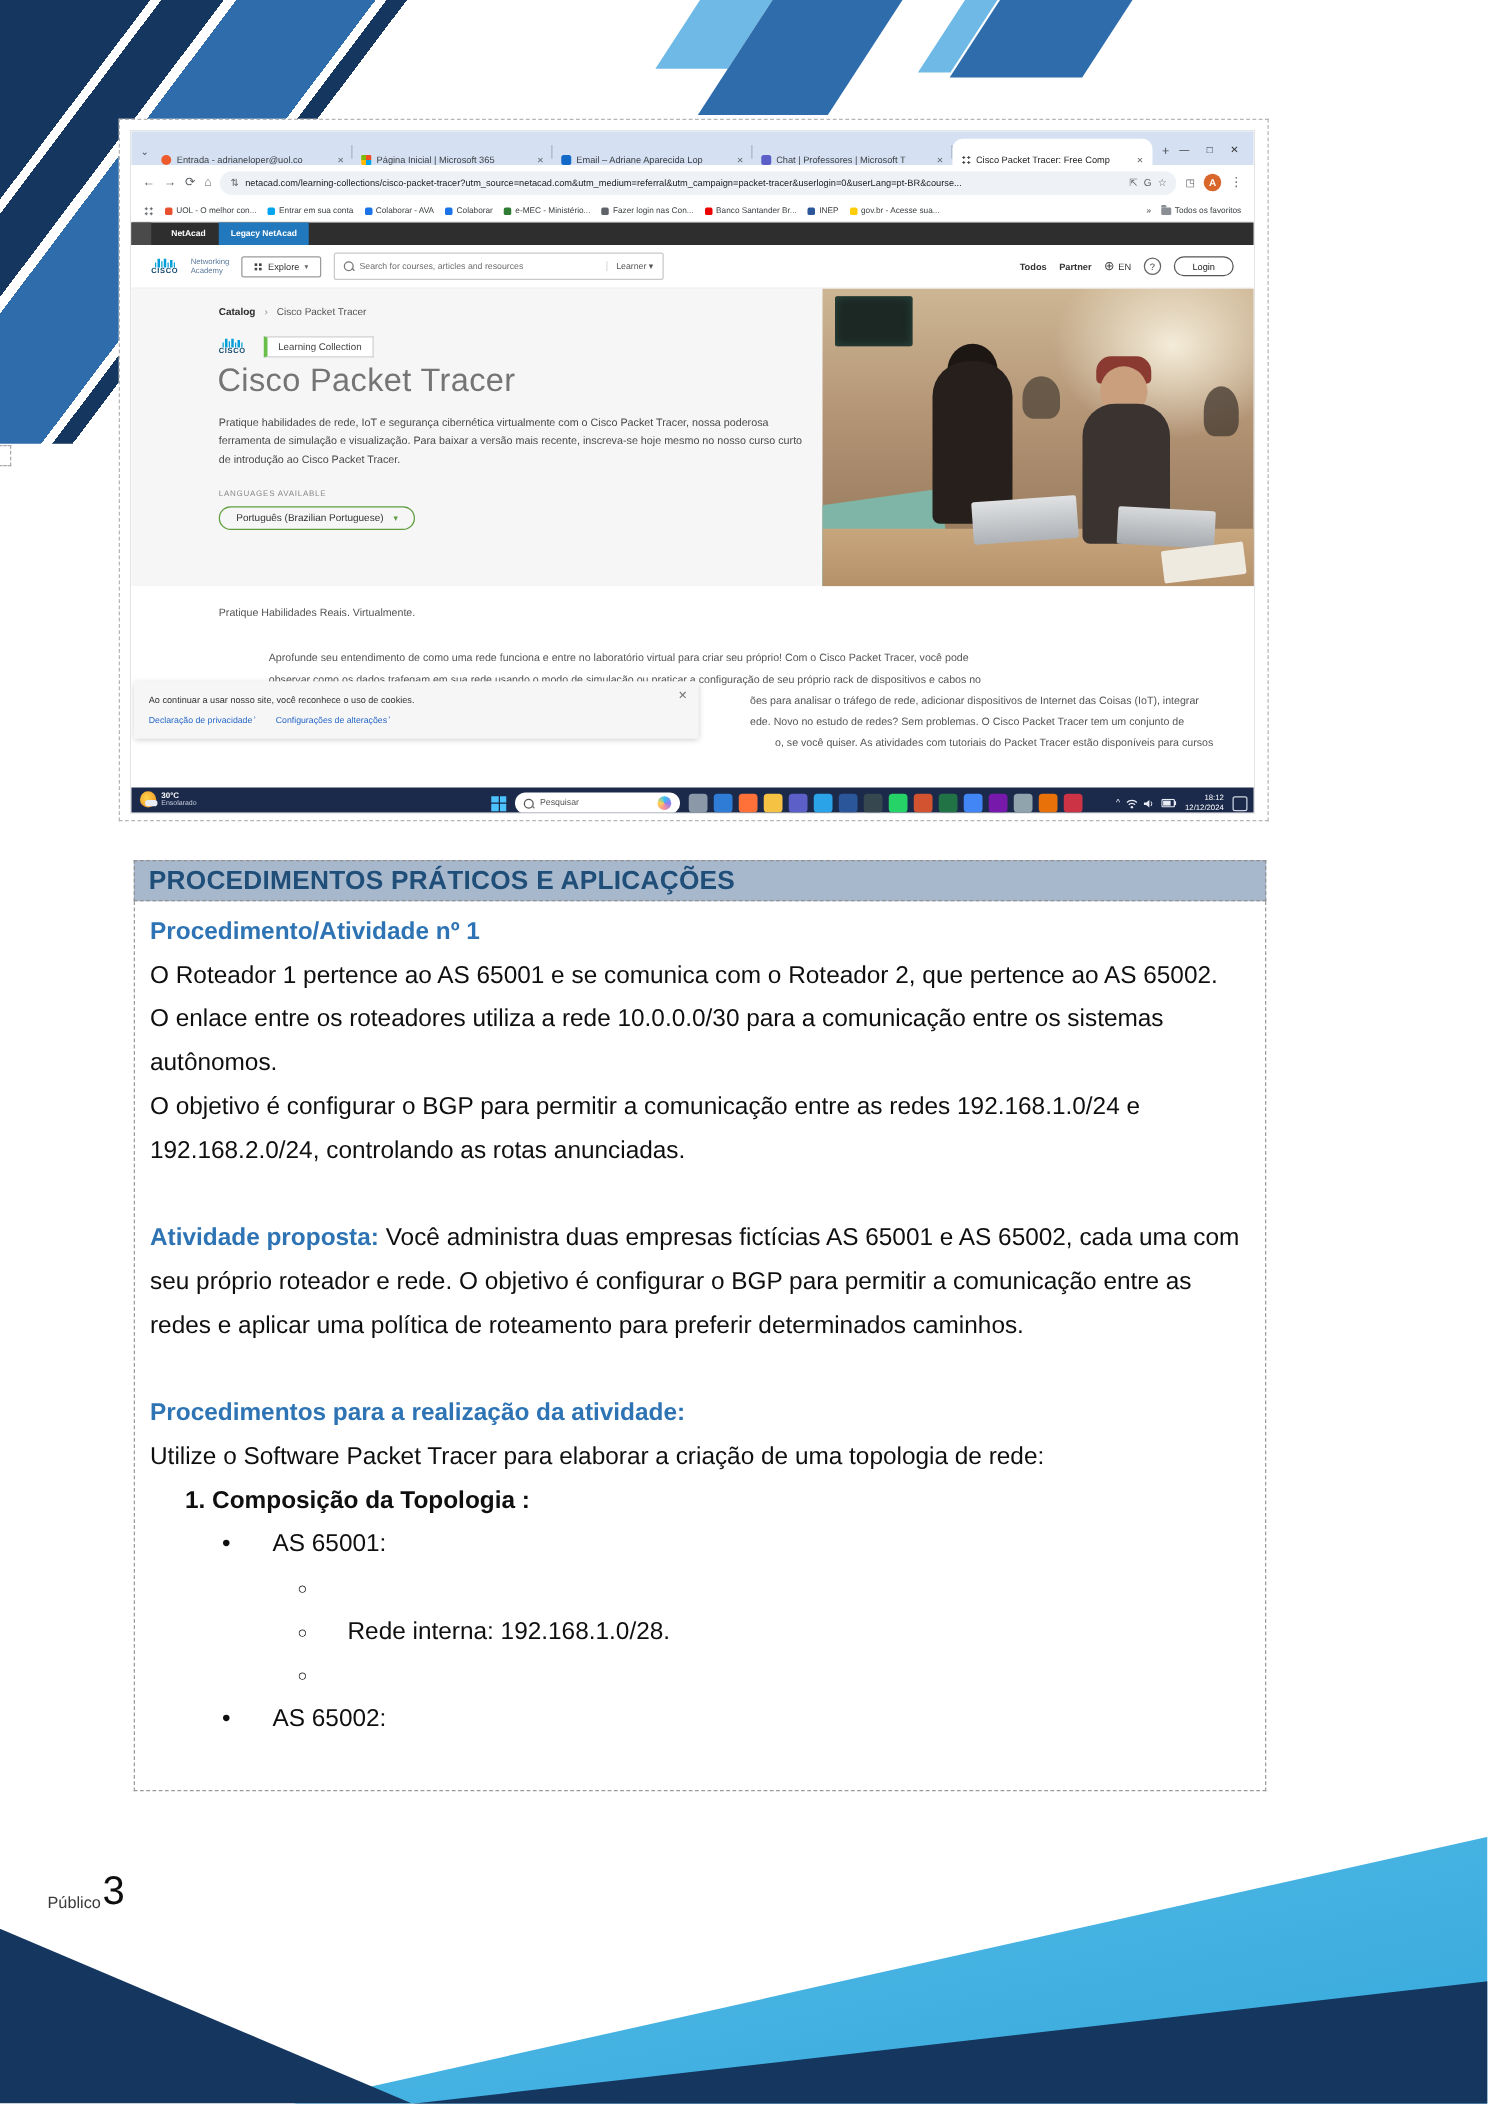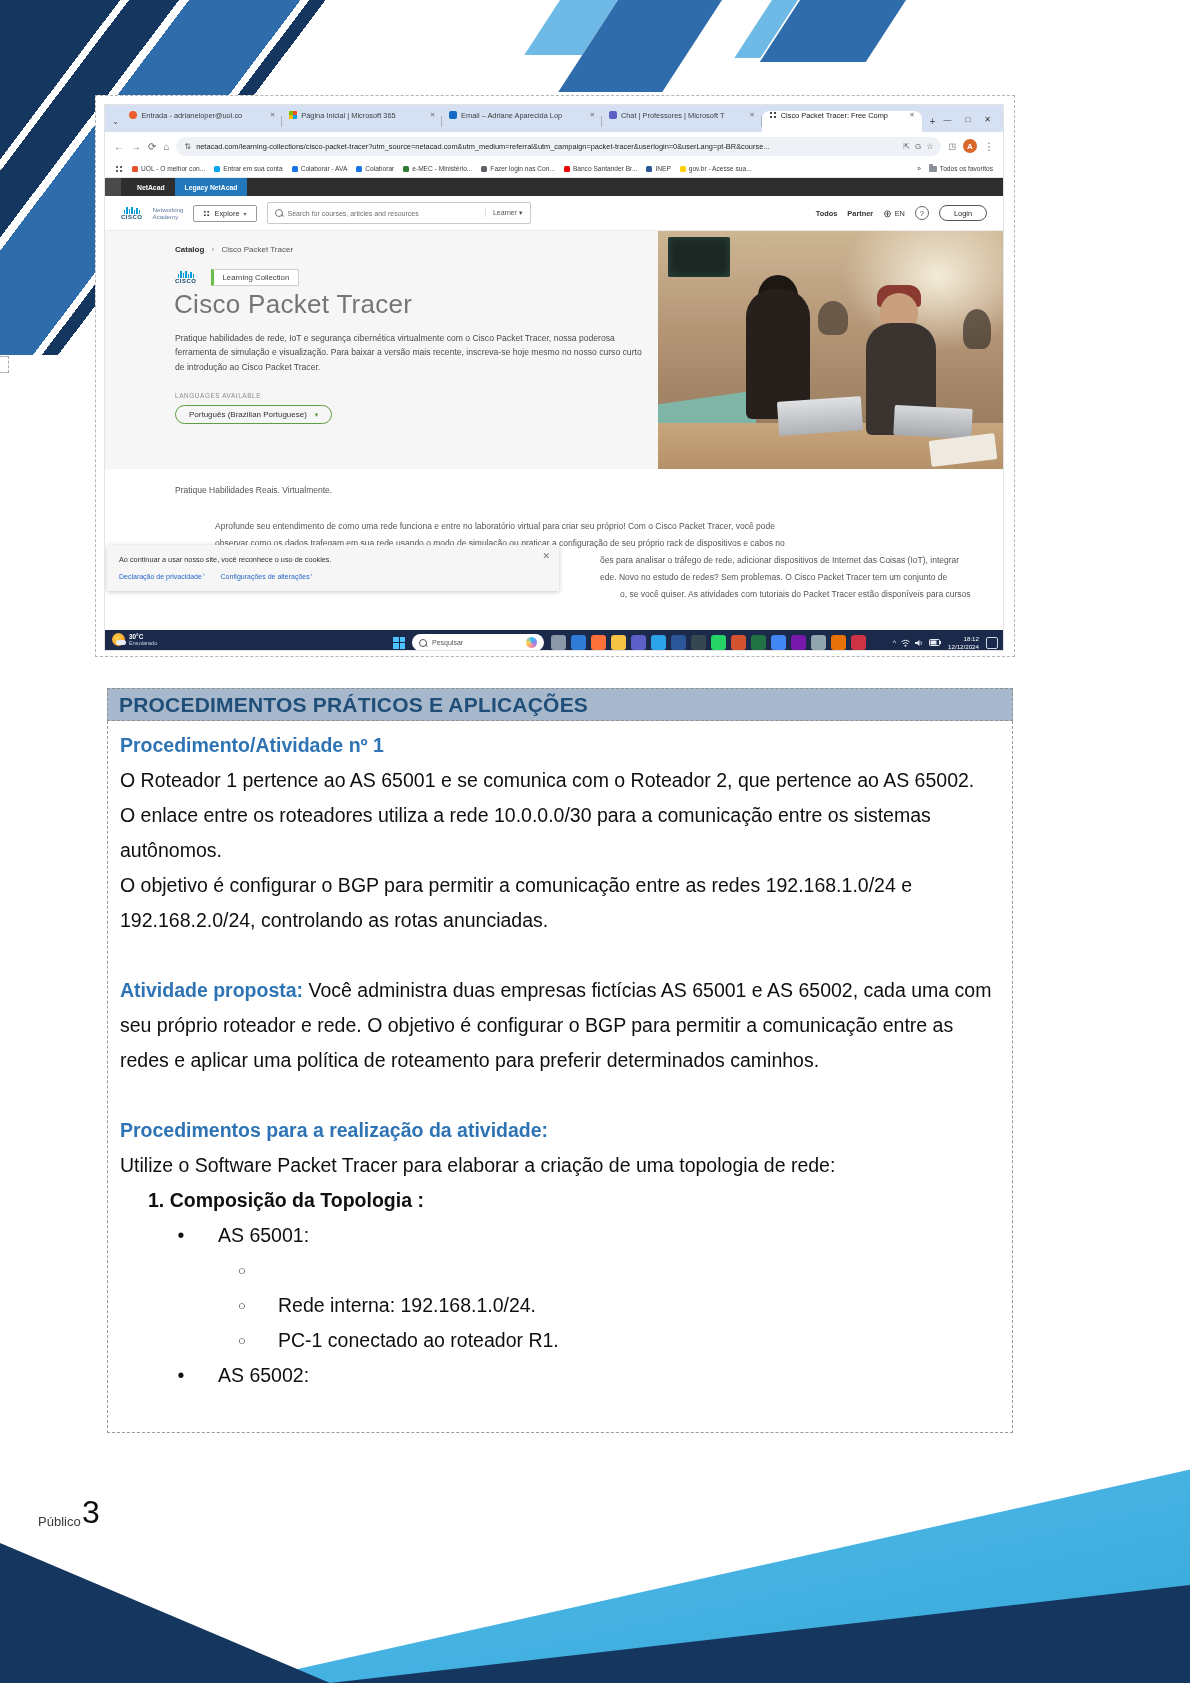--- a/index.html
+++ b/index.html
@@ -26,21 +26,21 @@
   .deco-bl-tri{position:absolute;left:0;top:1543px;width:330px;height:140px;background:#14365f;
     clip-path:polygon(0 0,100% 100%,0 100%);pointer-events:none;}
   .footer-label{position:absolute;left:38px;top:1514px;font-size:13px;color:#3a3a3a;}
   .footer-num{position:absolute;left:82px;top:1494px;font-size:32px;color:#0d0d0d;}
   
   .shot-frame{position:absolute;left:95px;top:95px;width:918px;height:560px;border:1px dashed #b5b5b5;background:#fff;}
   .shot{position:absolute;left:9px;top:9px;width:898px;height:545px;overflow:hidden;box-shadow:0 0 0 1px #e3e3e3;}
   
   .tabstrip{height:27px;background:#d5e1f3;display:flex;align-items:flex-end;padding:0 4px;}
   .tsearch{width:14px;text-align:center;font-size:8px;color:#4a4f55;margin-bottom:6px;}
-  .tab{display:flex;align-items:flex-start;gap:4px;width:152px;height:21px;padding:0 7px;font-size:7.4px;color:#3c4043;
+  .tab{display:flex;align-items:flex-end;gap:4px;width:152px;height:21px;padding:0 7px;font-size:7.4px;color:#3c4043;
        border-radius:8px 8px 0 0;position:relative;}
   .tab:not(.active):after{content:"";position:absolute;right:0;top:5px;height:11px;border-right:1px solid #aab4c4;}
   .tab.active{background:#ffffff;color:#202124;}
   .tab-t{flex:1;white-space:nowrap;overflow:hidden;}
   .tab-x{font-size:6.5px;color:#5f6368;}
   .fav{width:8px;height:8px;border-radius:50%;flex:none;}
   .fav1{background:#ee5b2d;}
   .fav2{border-radius:1px;background:conic-gradient(#f25022 0 90deg,#00a4ef 0 180deg,#ffb900 0 270deg,#7fba00 0 360deg);}
   .fav3{border-radius:2px;background:#1269c7;}
   .fav4{border-radius:2px;background:#5b5fc7;}
@@ -487,25 +487,24 @@
     <p class="doc-p lt">1. Composição da Topologia :</p>
     <div class="bullet">
       <span class="bdot">•</span>
       <span>AS 65001:</span>
     </div>
     <div class="sub">
       <span class="sdot">○</span>
     </div>
     <div class="sub">
       <span class="sdot">○</span>
-      <span>Rede interna: 192.168.1.0/24.</span>
+      <span>Rede interna: 192.168.1.0/28.</span>
     </div>
     <div class="sub">
       <span class="sdot">○</span>
-      <span>PC-1 conectado ao roteador R1.</span>
     </div>
     <div class="bullet">
       <span class="bdot">•</span>
       <span>AS 65002:</span>
     </div>
   </div>
 
   <div class="deco-cyan"></div>
   <div class="deco-bnavy"></div>
   <div class="deco-bl-tri"></div>

